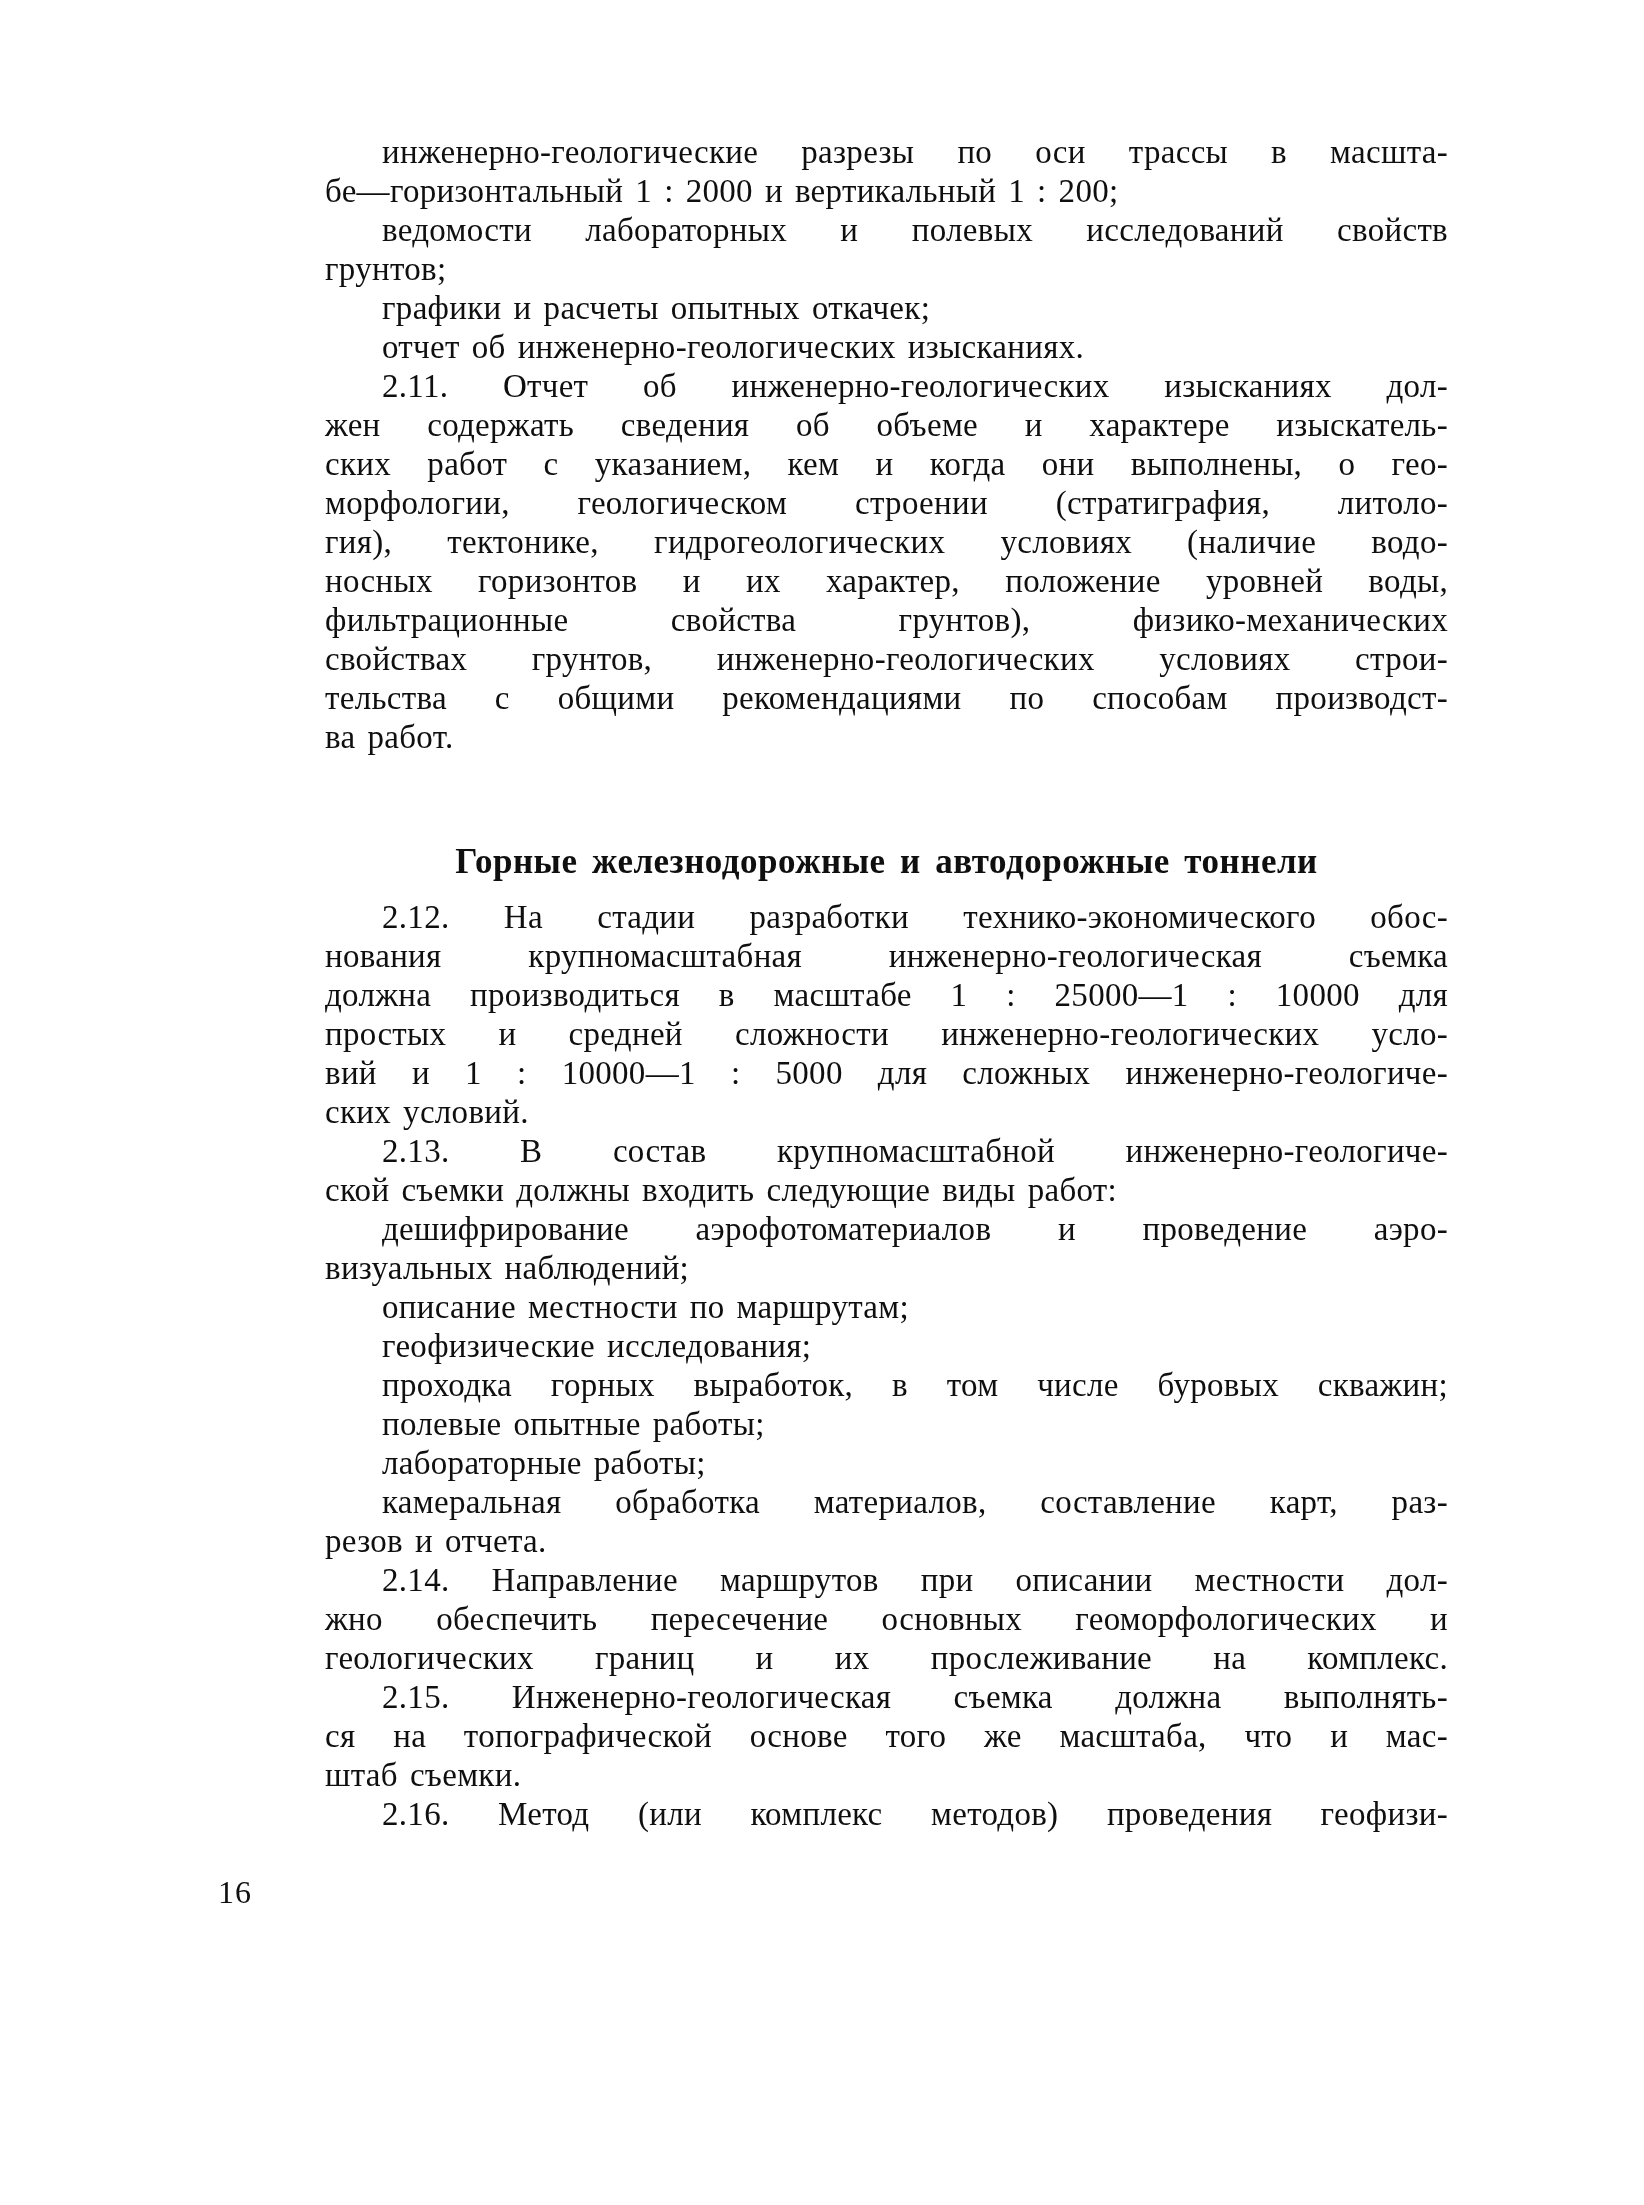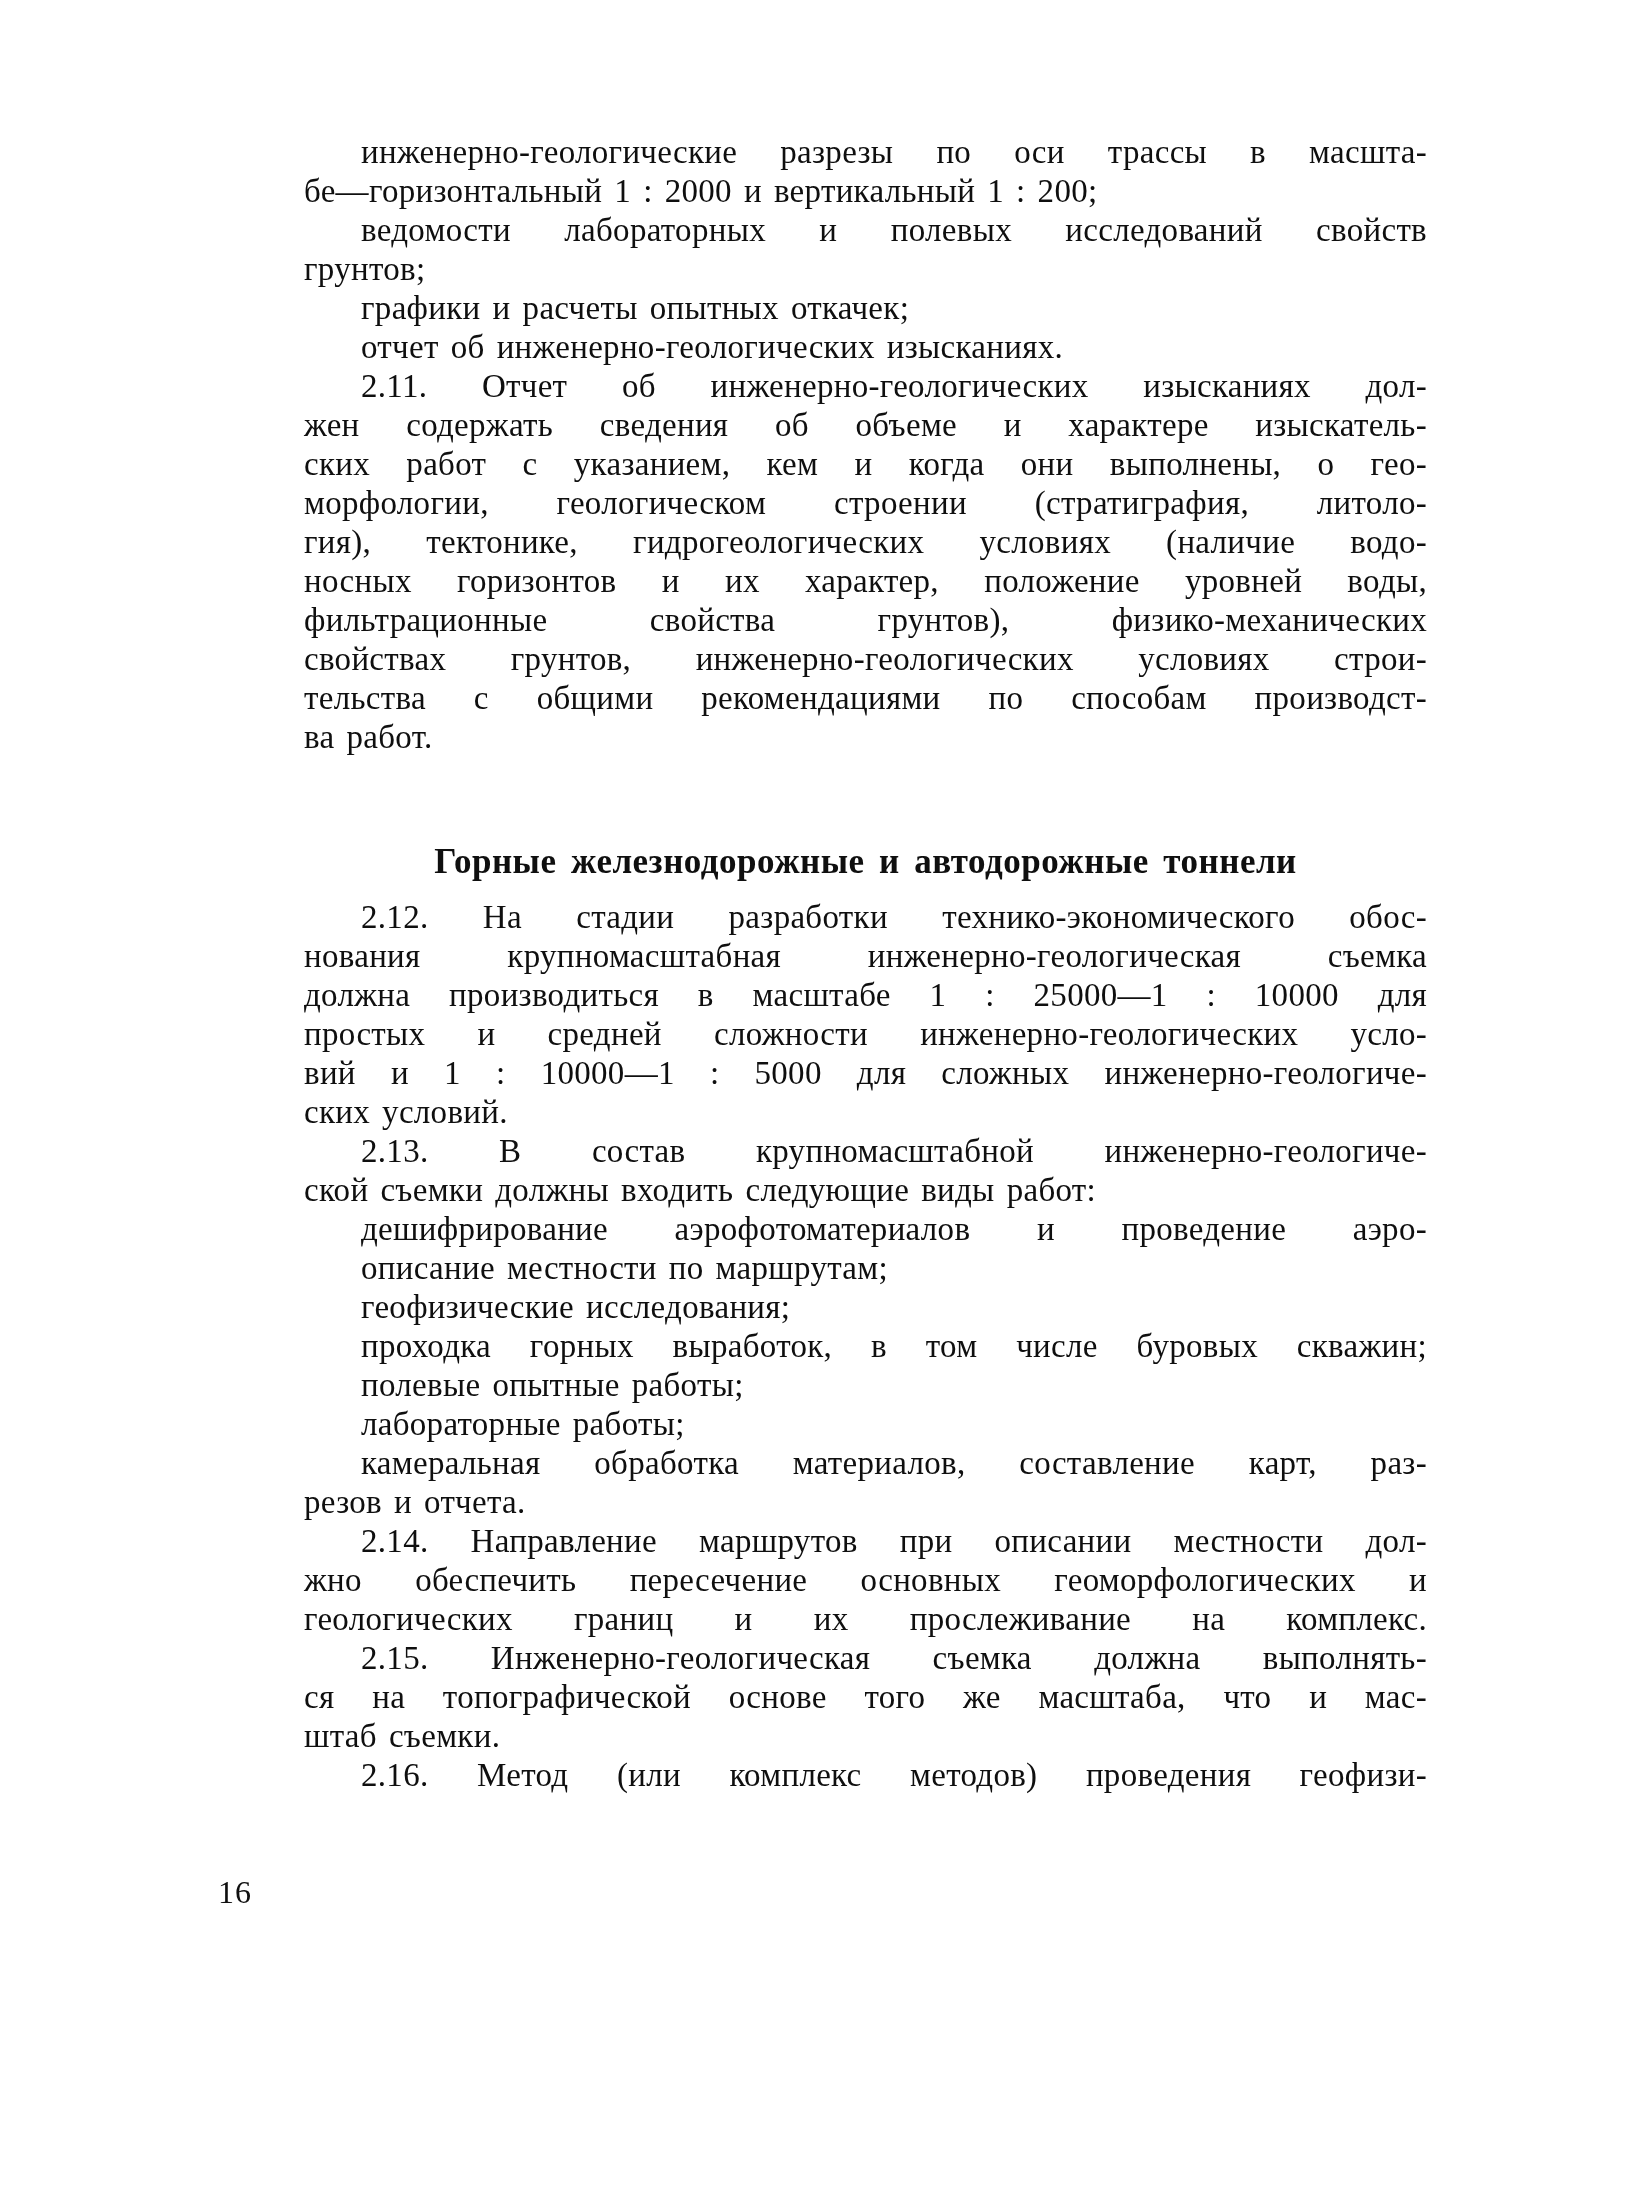--- a/index.html
+++ b/index.html
@@ -11,21 +11,21 @@
     position: relative;
     width: 1645px;
     height: 2206px;
     background: #ffffff;
     color: #0f0f0f;
     font-family: "Liberation Serif", "DejaVu Serif", serif;
     overflow: hidden;
   }
   .text-column {
     position: absolute;
-    left: 304px;
+    left: 325px;
     top: 133px;
     width: 1123px;
   }
   .line {
     font-size: 33px;
     line-height: 39px;
     height: 39px;
     letter-spacing: 0.3px;
     word-spacing: 3.5px;
     text-align: left;
@@ -83,20 +83,21 @@
       <div class="line heading">Горные железнодорожные и автодорожные тоннели</div>
       <div class="line indent justify">2.12. На стадии разработки технико-экономического обос-</div>
       <div class="line justify">нования крупномасштабная инженерно-геологическая съемка</div>
       <div class="line justify">должна производиться в масштабе 1 : 25000—1 : 10000 для</div>
       <div class="line justify">простых и средней сложности инженерно-геологических усло-</div>
       <div class="line justify">вий и 1 : 10000—1 : 5000 для сложных инженерно-геологиче-</div>
       <div class="line">ских условий.</div>
       <div class="line indent justify">2.13. В состав крупномасштабной инженерно-геологиче-</div>
       <div class="line">ской съемки должны входить следующие виды работ:</div>
       <div class="line indent justify">дешифрирование аэрофотоматериалов и проведение аэро-</div>
+      <div class="line">визуальных наблюдений;</div>
       <div class="line indent">описание местности по маршрутам;</div>
       <div class="line indent">геофизические исследования;</div>
       <div class="line indent justify">проходка горных выработок, в том числе буровых скважин;</div>
       <div class="line indent">полевые опытные работы;</div>
       <div class="line indent">лабораторные работы;</div>
       <div class="line indent justify">камеральная обработка материалов, составление карт, раз-</div>
       <div class="line">резов и отчета.</div>
       <div class="line indent justify">2.14. Направление маршрутов при описании местности дол-</div>
       <div class="line justify">жно обеспечить пересечение основных геоморфологических и</div>
       <div class="line justify">геологических границ и их прослеживание на комплекс.</div>

